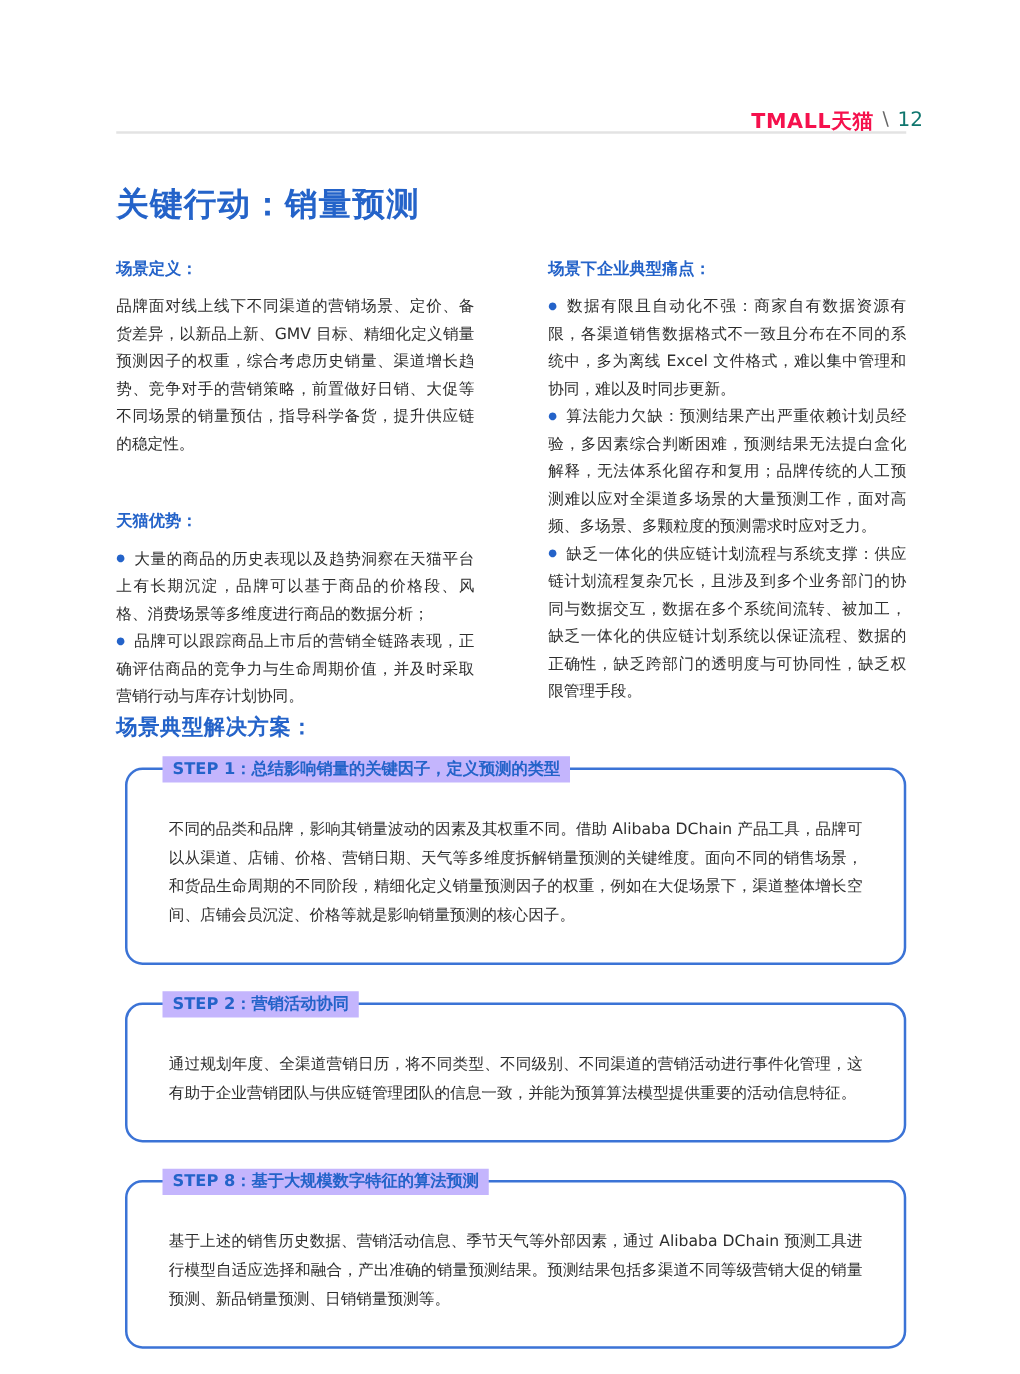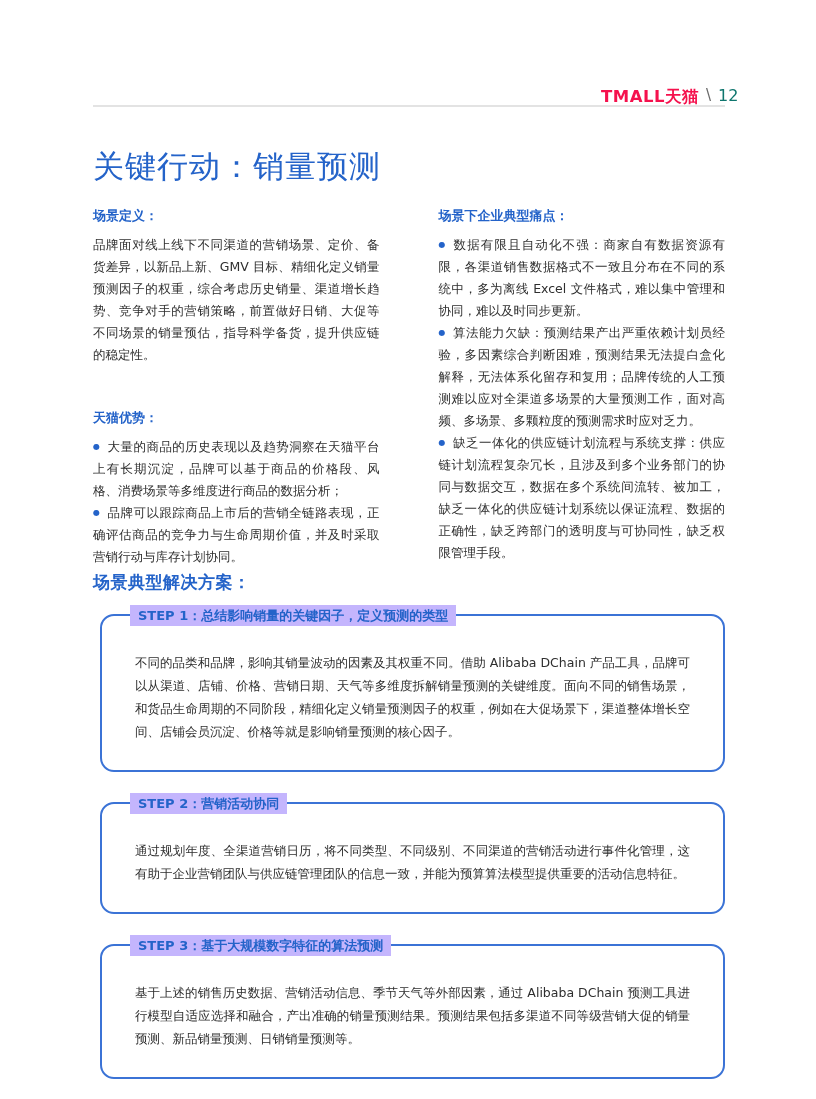--- a/index.html
+++ b/index.html
@@ -15,21 +15,21 @@
   .page{position:relative;width:816px;height:1099px;background:#ffffff;overflow:hidden;}
 
   
   .header-rule{position:absolute;left:93px;top:105px;width:632px;height:2px;background:var(--rule);}
   .header-right{position:absolute;left:601px;top:86px;display:flex;align-items:flex-start;gap:7px;white-space:nowrap;}
   .logo{color:var(--pink);font-weight:bold;font-size:16.5px;letter-spacing:0.5px;}
   .page-sep{color:#666;font-size:15px;}
   .page-num{color:#0f766e;font-size:16px;}
 
   
-  .page-title{position:absolute;left:93px;top:146px;margin:0;font-size:31px;font-weight:normal;
+  .page-title{position:absolute;left:93px;top:146px;margin:0;font-size:26px;font-weight:bold;
     color:var(--blue);letter-spacing:1px;}
 
   
   .columns{position:absolute;left:93px;top:207px;width:632px;display:flex;gap:59px;}
   .col{width:297px;}
   .section-heading{margin:0 0 10px 0;font-size:13px;line-height:17px;font-weight:bold;color:var(--blue);}
   .heading-gap{margin-top:43px;}
   .body{margin:0;font-size:12.5px;line-height:22px;text-align:justify;color:var(--text);}
   .dot{color:var(--blue);font-size:8px;vertical-align:2px;margin-right:7px;}
 
@@ -84,18 +84,18 @@
       <div class="step-title">STEP 1：总结影响销量的关键因子，定义预测的类型</div>
       <p class="step-body">不同的品类和品牌，影响其销量波动的因素及其权重不同。借助 Alibaba DChain 产品工具，品牌可以从渠道、店铺、价格、营销日期、天气等多维度拆解销量预测的关键维度。面向不同的销售场景，和货品生命周期的不同阶段，精细化定义销量预测因子的权重，例如在大促场景下，渠道整体增长空间、店铺会员沉淀、价格等就是影响销量预测的核心因子。</p>
     </div>
 
     <div class="step-box">
       <div class="step-title">STEP 2：营销活动协同</div>
       <p class="step-body">通过规划年度、全渠道营销日历，将不同类型、不同级别、不同渠道的营销活动进行事件化管理，这有助于企业营销团队与供应链管理团队的信息一致，并能为预算算法模型提供重要的活动信息特征。</p>
     </div>
 
     <div class="step-box">
-      <div class="step-title">STEP 3：基于大规模数字特征的算法预测</div>
+      <div class="step-title">STEP 8：基于大规模数字特征的算法预测</div>
       <p class="step-body">基于上述的销售历史数据、营销活动信息、季节天气等外部因素，通过 Alibaba DChain 预测工具进行模型自适应选择和融合，产出准确的销量预测结果。预测结果包括多渠道不同等级营销大促的销量预测、新品销量预测、日销销量预测等。</p>
     </div>
   </div>
 
 </div>
 
 </body></html>

